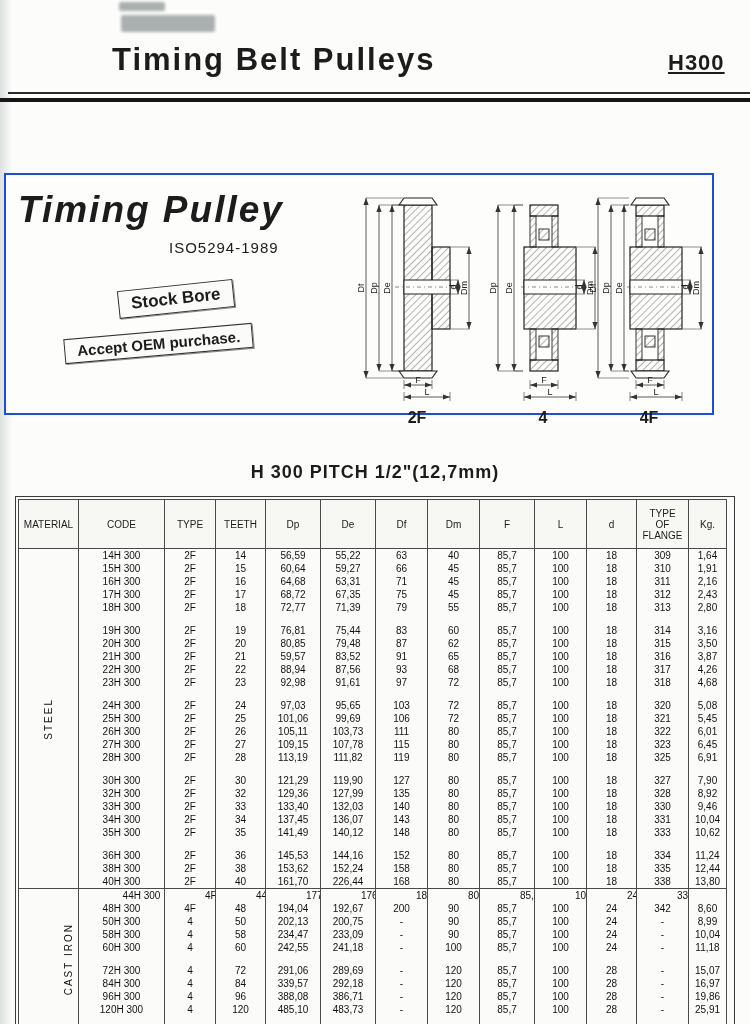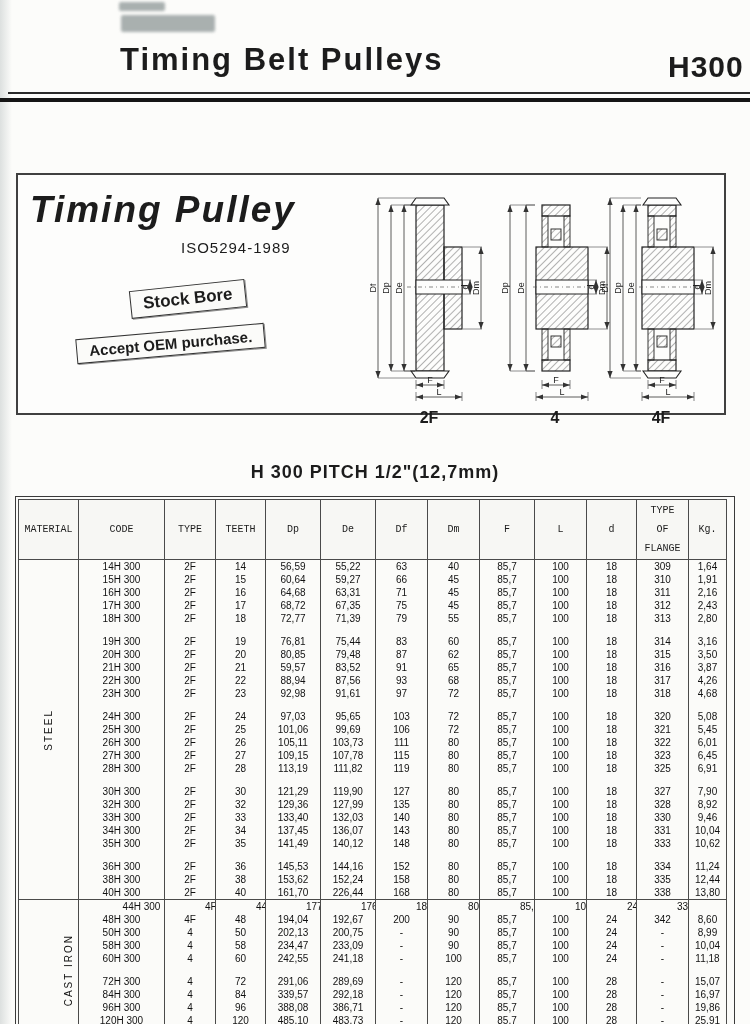--- a/index.html
+++ b/index.html
@@ -7,44 +7,44 @@
     position:relative;width:750px;height:1024px;margin:0 auto;
     background:#fcfcfa;overflow:hidden;
     font-family:"Liberation Sans","DejaVu Sans",sans-serif;color:#1c1c1c;
   }
   .scan-edge{position:absolute;left:0;top:0;width:12px;height:100%;
     background:linear-gradient(to right,#c3c9c9,rgba(252,252,250,0));opacity:.55;}
   .smudge{position:absolute;background:#7d8888;border-radius:2px;filter:blur(1.5px);opacity:.65;}
   .smudge.s1{left:119px;top:2px;width:46px;height:9px;}
   .smudge.s2{left:121px;top:15px;width:94px;height:17px;}
 
-  .hdr-title{position:absolute;left:112px;top:42px;font-size:31px;font-weight:bold;letter-spacing:2px;margin-left:8px;}
-  .hdr-code{position:absolute;left:668px;top:50px;font-size:30px;font-weight:bold;letter-spacing:1px;}
+  .hdr-title{position:absolute;left:112px;top:42px;font-size:31px;font-weight:bold;letter-spacing:2px;}
+  .hdr-code{position:absolute;left:668px;top:50px;font-size:22px;font-weight:bold;letter-spacing:1px;text-decoration:underline;}
   .rule-thin{position:absolute;left:8px;top:92px;width:742px;height:0;border-top:2px solid #2a2a2a;}
   .rule-thick{position:absolute;left:0px;top:98px;width:750px;height:4px;background:#151515;}
 
-  .intro-box{position:absolute;left:16px;top:173px;width:706px;height:238px;border:2px solid #404040;background:#fdfdfc;}
+  .intro-box{position:absolute;left:4px;top:173px;width:706px;height:238px;border:2px solid #1d4ed8;background:#fdfdfc;}
   .intro-title{position:absolute;left:12px;top:14px;font-size:37px;font-weight:bold;font-style:italic;letter-spacing:2px;}
   .intro-standard{position:absolute;left:163px;top:64px;font-size:15px;letter-spacing:1px;}
   .stamp{position:absolute;border:1.5px solid #333;background:#fbfbf9;
     box-shadow:1px 1px 0 #888;padding:3px 12px;font-weight:bold;white-space:nowrap;}
   .stamp.s1{left:112px;top:110px;font-size:17px;transform:rotate(-6deg);}
   .stamp.s2{left:58px;top:156px;font-size:15px;transform:rotate(-5deg);}
   .diagram{position:absolute;top:14px;}
   .diagram .dlabel{text-align:center;font-size:16px;font-weight:bold;margin-top:2px;}
   .diagram.d0{left:352px;}
   .diagram.d1{left:478px;}
   .diagram.d2{left:584px;}
 
   .tbl-title{position:absolute;left:15px;top:462px;width:720px;text-align:center;
     font-size:18px;font-weight:bold;letter-spacing:1px;}
   .tbl-wrap{position:absolute;left:15px;top:496px;width:714px;border:1.5px solid #3a3a3a;padding:2px;background:#fbfbf9;}
   table.spec{border-collapse:collapse;table-layout:fixed;width:708px;border:1.5px solid #3a3a3a;}
   table.spec th{border:1px solid #4a4a4a;font-weight:normal;font-size:10px;height:46px;
-    text-align:center;vertical-align:middle;white-space:pre-line;line-height:19px;background:#f7f7f4;font-family:Liberation Mono, monospace;}
+    text-align:center;vertical-align:middle;white-space:pre-line;line-height:11px;background:#f7f7f4;}
   table.spec td{border-left:1px solid #4a4a4a;border-right:1px solid #4a4a4a;
     font-size:10px;height:13px;line-height:13px;padding:0;text-align:center;
     white-space:nowrap;overflow:hidden;color:#111;}
   table.spec tr.gap td{height:10px;}
   table.spec tr.filler td{height:13px;}
   table.spec tr.sec-start td{border-top:1.5px solid #4a4a4a;padding-left:40px;}
   td.mat{vertical-align:middle;}
   td.mat .vtxt{writing-mode:vertical-rl;transform:rotate(180deg);
     font-size:10px;letter-spacing:2px;margin:0 auto;display:block;}
   svg text{font-family:"Liberation Sans","DejaVu Sans",sans-serif;}

